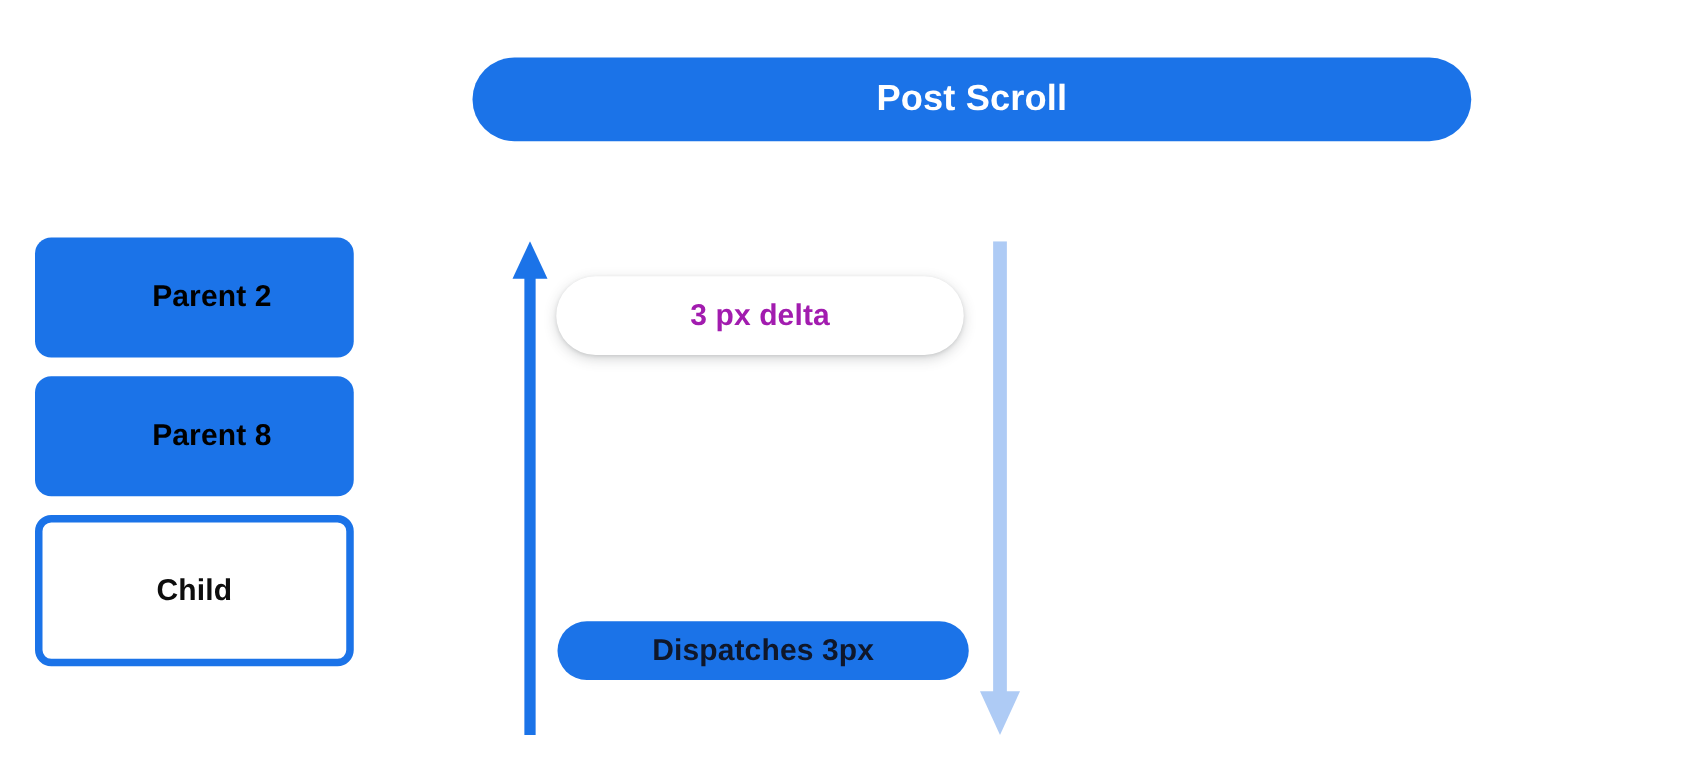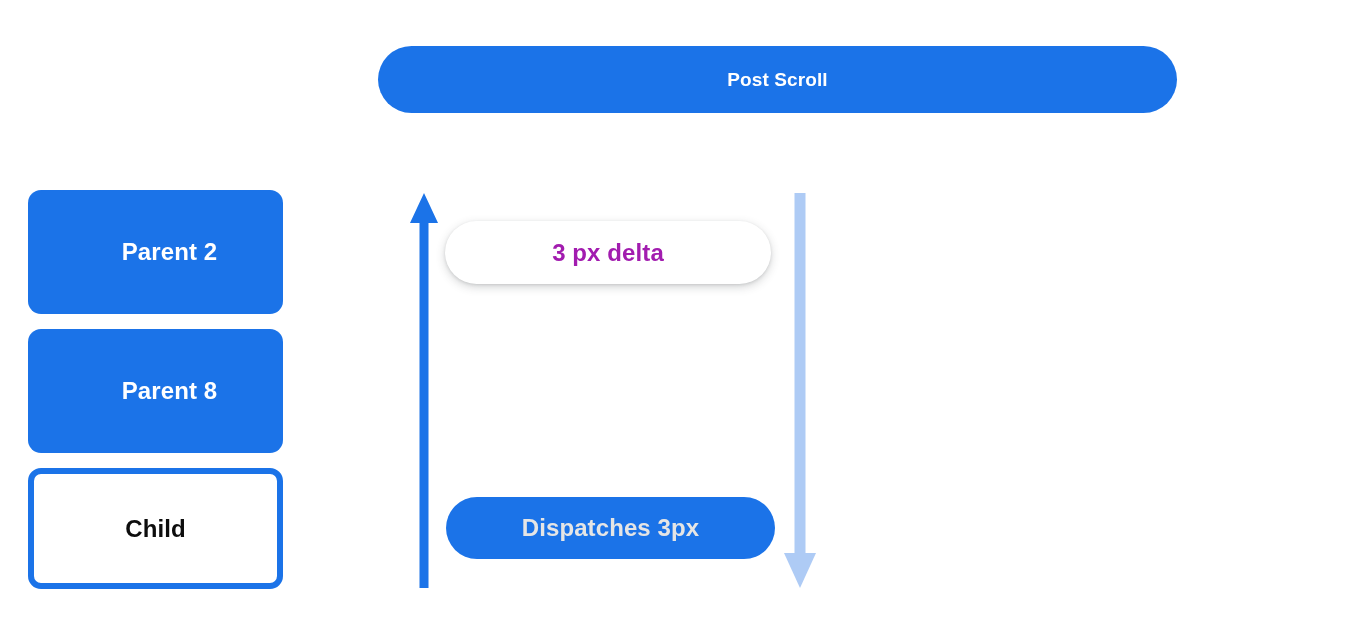--- a/index.html
+++ b/index.html
@@ -24,44 +24,44 @@
     width: 799px;
     height: 67px;
     background: #1b73e8;
     border-radius: 34px;
     display: flex;
     align-items: center;
     justify-content: center;
   }
   .header-bar-label {
     color: #ffffff;
-    font-size: 19px;
+    font-size: 29px;
     font-weight: bold;
     letter-spacing: 0.1px;
   }
 
   
   .box-stack {
     position: absolute;
     left: 28px;
     top: 190px;
     width: 255px;
   }
   .node-box {
     width: 255px;
     box-sizing: border-box;
     display: flex;
     align-items: center;
     justify-content: center;
     border-radius: 13px;
   }
   .node-box-filled {
-    height: 124px;
+    height: 96px;
     background: #1b73e8;
-    color: #ffffff;
+    color: #000000;
     margin-bottom: 15px;
     padding-left: 28px;
   }
   .node-box-outlined {
     height: 121px;
     background: #ffffff;
     color: #0d0d0d;
     border: 6px solid #1b73e8;
   }
   .node-box-label {
@@ -101,23 +101,23 @@
     width: 326px;
     height: 63px;
     background: #ffffff;
     color: #a21caf;
     box-shadow: 0 3px 10px rgba(60, 64, 67, 0.22), 0 1px 3px rgba(60, 64, 67, 0.14);
   }
   .pill-dispatch {
     left: 446px;
     top: 497px;
     width: 329px;
-    height: 62px;
+    height: 47px;
     background: #1b73e8;
-    color: #e5e5e5;
+    color: #0f172a;
   }
   .pill-label {
     font-size: 24px;
     font-weight: bold;
     letter-spacing: 0.1px;
   }
 </style>
 </head>
 <body>
 

